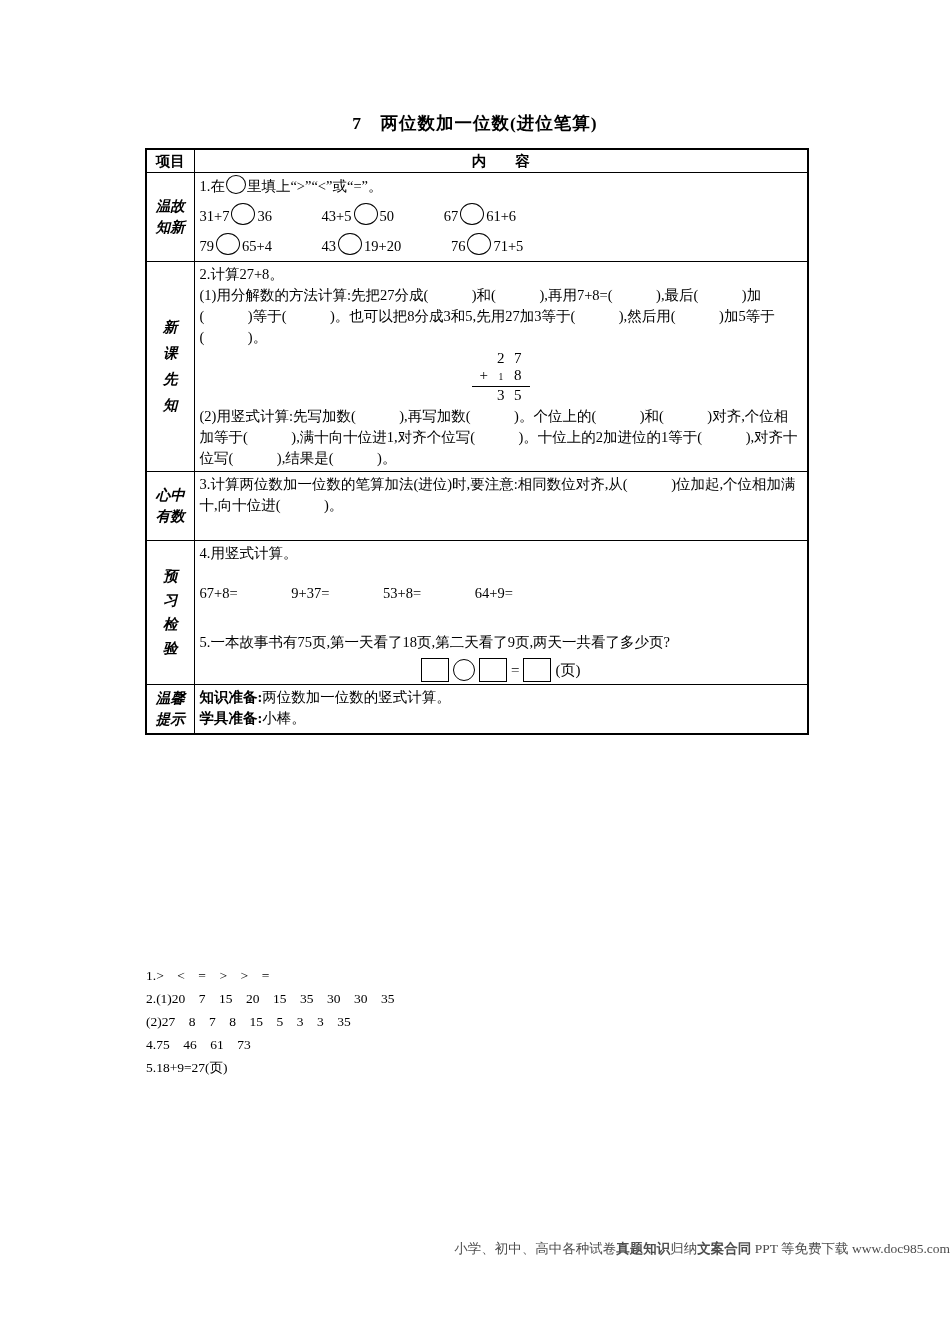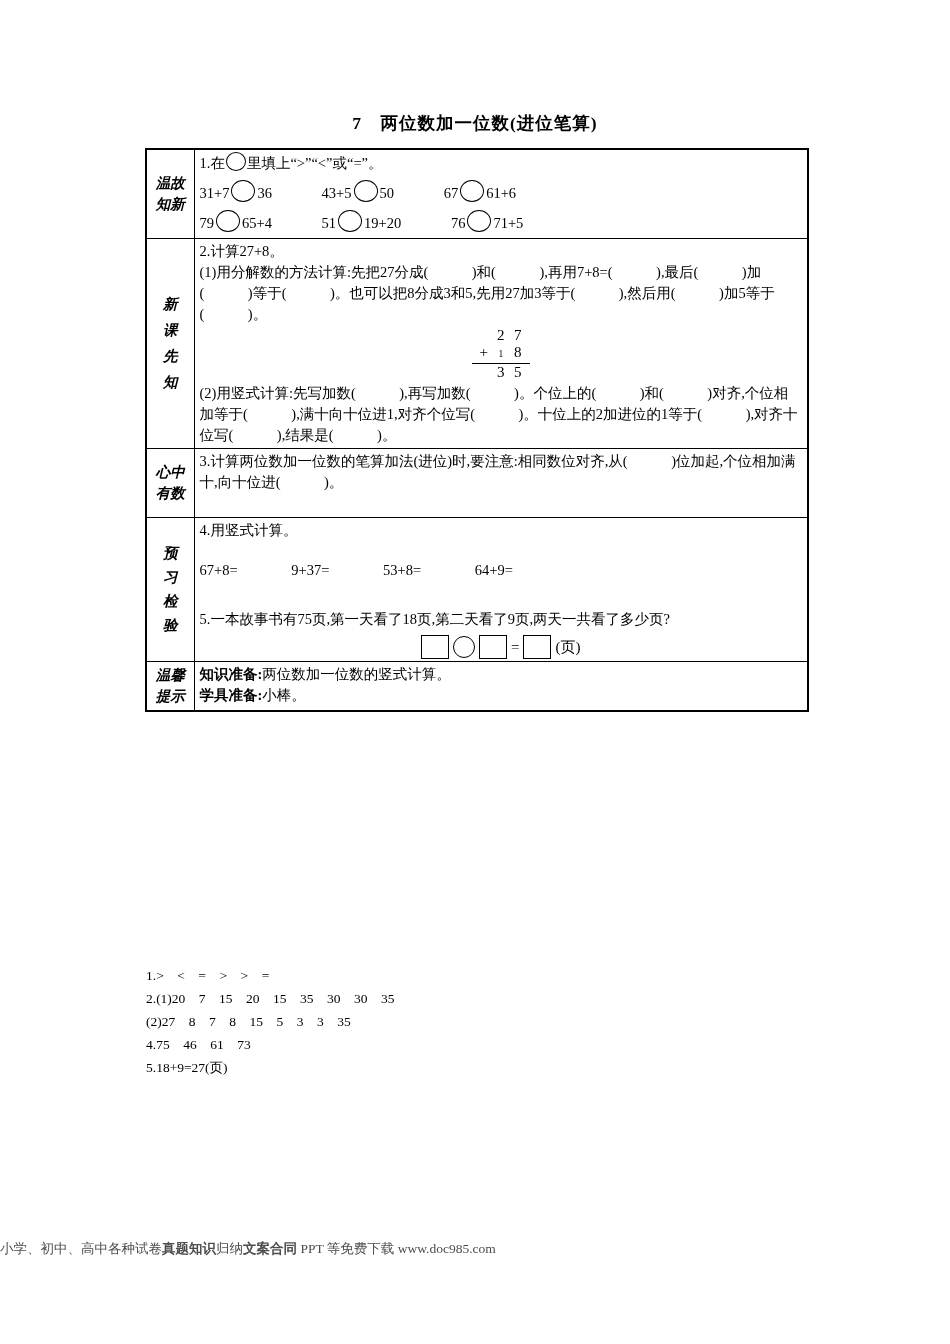--- a/index.html
+++ b/index.html
@@ -52,53 +52,57 @@
   .eq{display:inline-block;margin-right:50px;}
   .q5{margin-top:28px;}
   .shapes{display:flex;align-items:center;justify-content:center;gap:4px;margin-top:5px;font-size:15px;}
   .bx{width:26px;height:22px;border:1px solid #000;display:inline-block;background:#fff;}
   .ocirc{width:20px;height:20px;border:1px solid #000;border-radius:50%;display:inline-block;background:#fff;}
   .blabel{font-weight:700;}
   
   .answers{position:absolute;left:146px;top:964px;font-size:13.5px;line-height:23px;}
   .ans-line{white-space:pre-wrap;}
   
-  .footer{position:absolute;top:1240px;left:0;width:100%;text-align:left;font-size:13.5px;color:#4d4d4d;}
+  .footer{position:absolute;top:1240px;left:0;width:100%;text-align:right;font-size:13.5px;color:#4d4d4d;}
   .fb{font-weight:700;}
 </style>
 </head>
 <body>
 
 <div class="title">7　两位数加一位数(进位笔算)</div>
 
 <table class="ws">
   <colgroup>
       <col style="width:48px">
       <col>
     </colgroup>
 
   <tbody>
+      <tr class="hdr">
+    <td class="lbl">项目</td>
+    <td>内　　容</td>
+  </tr>
 
   <tr class="r-review">
     <td class="lbl">
       <div>温故</div>
       <div>知新</div>
     </td>
     <td>
       <div>
         <span>1.在</span><span class="oc sm"></span><span>里填上“&gt;”“&lt;”或“=”。</span>
       </div>
       <div class="q1line">
         <span class="grp"><span>31+7</span><span class="oc"></span><span>36</span></span>
         <span class="grp"><span>43+5</span><span class="oc"></span><span>50</span></span>
         <span class="grp"><span>67</span><span class="oc"></span><span>61+6</span></span>
       </div>
       <div class="q1line">
         <span class="grp"><span>79</span><span class="oc"></span><span>65+4</span></span>
-        <span class="grp"><span>51</span><span class="oc"></span><span>19+20</span></span>
+        <span class="grp"><span>43</span><span class="oc"></span><span>19+20</span></span>
         <span class="grp"><span>76</span><span class="oc"></span><span>71+5</span></span>
       </div>
     </td>
   </tr>
 
   <tr class="r-new">
     <td class="lbl">
       <div>新</div>
       <div>课</div>
       <div>先</div>

